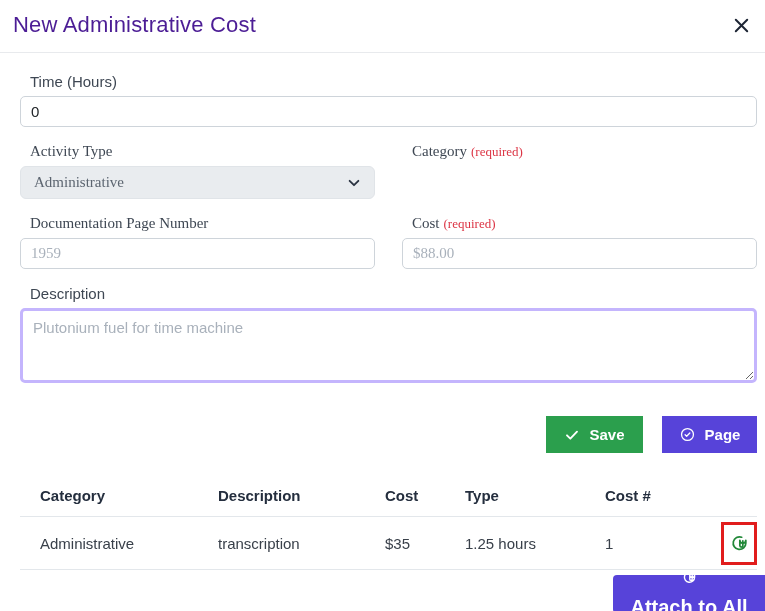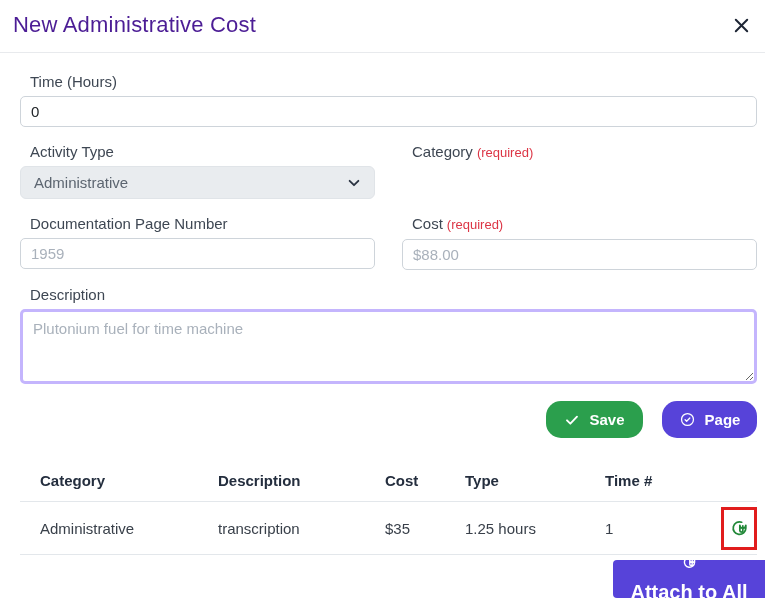--- a/index.html
+++ b/index.html
@@ -35,21 +35,21 @@
   .req { color: #dc3545; font-size: 13px; margin-left: 4px; }
 
   .text-input {
     width: 100%; height: 31px;
     border: 1px solid #ced4da; border-radius: 5px;
     padding: 0 10px; font-size: 15px; color: #212529;
     font-family: inherit; outline: none; background: #fff;
   }
   .text-input::placeholder { color: #a9b1bb; }
 
-  .form-row { display: flex; gap: 27px; }
+  .form-row { display: flex; gap: 27px; font-family: Liberation Serif, serif; }
   .form-col { flex: 1; min-width: 0; }
 
   .select {
     display: flex; align-items: center; justify-content: space-between;
     height: 33px; border: 1px solid #d8dde3; border-radius: 6px;
     padding: 0 13px; font-size: 15px; color: #1f2733; background: #fff;
     cursor: pointer;
   }
   .select.disabled { background: #e9ecef; color: #5c6570; border-color: #e0e4e8; cursor: default; }
   .select .chev { flex: 0 0 auto; margin-left: 8px; display: flex; }
@@ -60,23 +60,23 @@
     padding: 8px 10px; font-size: 15px; color: #212529;
     font-family: inherit; outline: none;
   }
   .textarea::placeholder { color: #a9b1bb; }
   .field-group.desc { margin-bottom: 13px; }
 
   
   .actions-row { display: flex; justify-content: flex-end; gap: 19px; }
   .btn {
     display: inline-flex; align-items: center; justify-content: center; gap: 9px;
-    height: 37px; border: none; border-radius: 15px;
+    height: 37px; border: none; border-radius: 0;
     color: #fff; font-weight: 700; font-size: 15px;
-    font-family: inherit; cursor: pointer; padding: 0 16px;
+    font-family: inherit; cursor: pointer; padding: 0 16px; margin-top: 16px;
   }
   .btn-save { background: #2b9f4d; width: 97px; }
   .btn-done { background: #5743d9; width: 95px; }
 
   
   .costs-table { margin-top: 21px; width: 737px; }
   .tbl-row {
     display: grid;
     grid-template-columns: 198px 167px 80px 140px 95px 1fr;
     align-items: center;
@@ -180,21 +180,21 @@
         <span>Page</span>
       </button>
     </div>
 
     <div class="costs-table">
       <div class="tbl-row tbl-head">
         <div class="cell">Category</div>
         <div class="cell">Description</div>
         <div class="cell">Cost</div>
         <div class="cell">Type</div>
-        <div class="cell">Time #</div>
+        <div class="cell">Cost #</div>
         <div class="cell"></div>
       </div>
       <div class="tbl-row tbl-body-row">
         <div class="cell">Administrative</div>
         <div class="cell">transcription</div>
         <div class="cell">$35</div>
         <div class="cell">1.25 hours</div>
         <div class="cell">1</div>
         <div class="cell cell-attach">
           <div class="attach-highlight">

